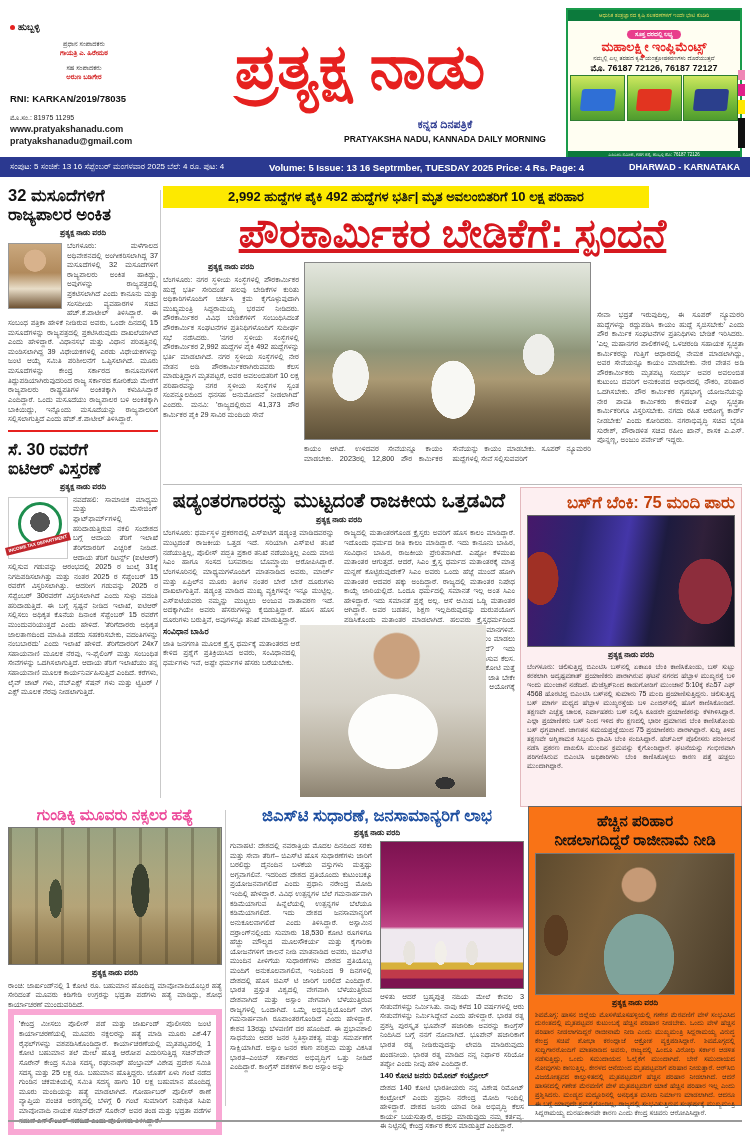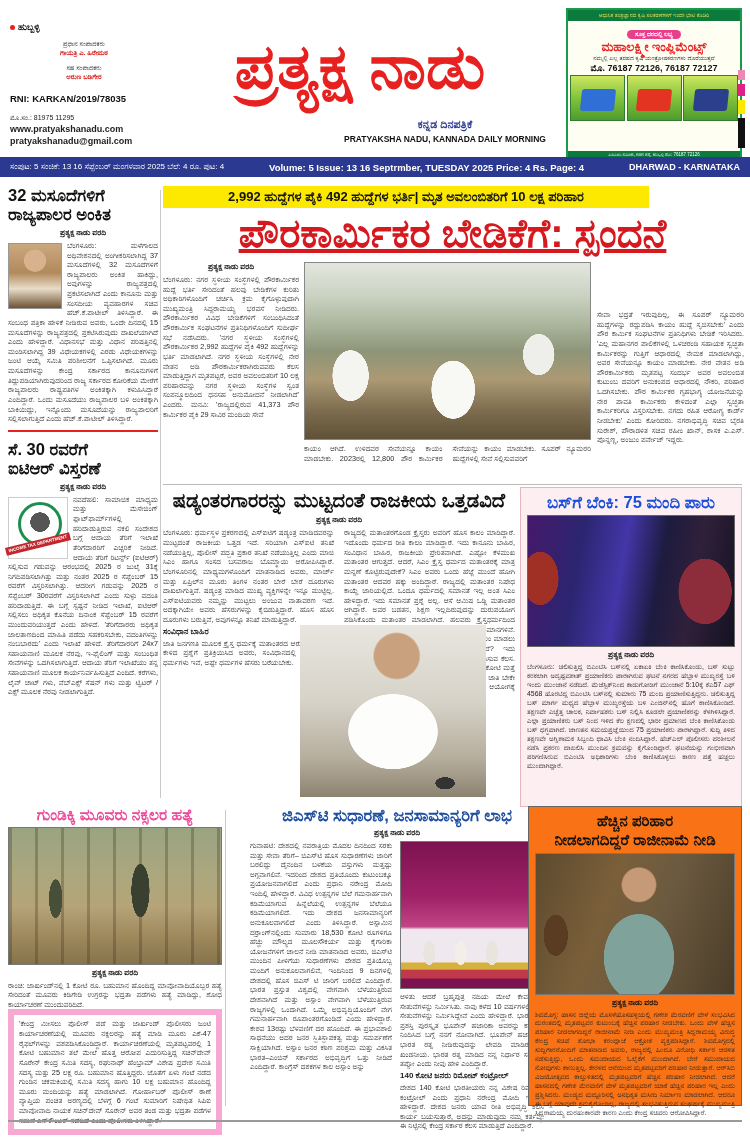--- a/index.html
+++ b/index.html
@@ -83,38 +83,38 @@
   .ccol{width:171px;}
   .subhead{font-size:8px;font-weight:bold;margin:2px 0;}
   .bommai{position:absolute;left:137px;top:136px;width:186px;height:172px;background:#fff;
     background:
       radial-gradient(circle at 52% 18%,#caa17e 0 13%,transparent 14%),
       radial-gradient(ellipse 74px 62px at 50% 62%,#fdfdfb 0 60%,transparent 61%),
       radial-gradient(ellipse 16px 10px at 78% 92%,#333 0 60%,transparent 61%),
       linear-gradient(180deg,#e8e6df 0%,#d6d2c8 45%,#b5ad9c 78%,#8c8270 100%);}
   .busbox{position:absolute;left:357px;top:2px;width:222px;height:320px;background:#fdeff1;
           border:1px solid #e3b9be;box-sizing:border-box;padding:5px 6px;}
-  .h-bus{font-size:16.5px;font-weight:bold;text-align:center;color:#1d4ed8;}
+  .h-bus{font-size:16.5px;font-weight:bold;text-align:right;color:#c2410c;}
   .busphoto{width:100%;height:132px;border:1px solid #666;box-sizing:border-box;margin-top:3px;
     background:
       radial-gradient(ellipse 30px 44px at 6% 48%,#a03025 0 60%,transparent 61%),
       radial-gradient(ellipse 44px 54px at 86% 58%,#8d2d3c 0 60%,transparent 61%),
       linear-gradient(100deg,#46186a 0%,#2b2570 25%,#4436a8 45%,#1d1b3f 62%,#30203a 78%,#151222 100%);}
   .bus-body{font-size:6.9px;line-height:1.3;}
   
   .naxal{left:8px;top:806px;width:214px;}
   .h-b{font-size:15.5px;font-weight:bold;line-height:1.2;text-align:center;color:#ec4899;}
   .naxphoto{width:100%;height:138px;border:1px solid #777;box-sizing:border-box;margin-top:2px;
     background:
       radial-gradient(ellipse 15px 44px at 62% 46%,#3a4030 0 60%,transparent 61%),
       radial-gradient(ellipse 11px 32px at 22% 52%,#474f38 0 60%,transparent 61%),
       repeating-linear-gradient(90deg,rgba(60,50,30,.30) 0 3px,transparent 3px 26px),
       linear-gradient(180deg,#9aa382 0%,#aca77e 35%,#b5a478 58%,#a08a5e 78%,#87744c 100%);}
   .naxbox{border:6px solid #f9a8d4;padding:4px 5px;}
-  .gst{left:230px;top:806px;width:294px;margin-left:20px;}
+  .gst{left:230px;top:806px;width:294px;}
   .h-g{font-size:16.5px;font-weight:bold;color:#1d4ea0;text-align:center;line-height:1.15;}
   .gst-row{display:flex;gap:8px;margin-top:1px;}
   .gst-left{width:142px;}
   .gst-right{width:144px;}
   .gstphoto{width:144px;height:148px;border:1px solid #777;box-sizing:border-box;
     background:
       radial-gradient(ellipse 10px 20px at 20% 76%,#e8e4de 0 60%,transparent 61%),
       radial-gradient(ellipse 10px 20px at 42% 76%,#f2efe9 0 60%,transparent 61%),
       radial-gradient(ellipse 10px 20px at 64% 76%,#e8e4de 0 60%,transparent 61%),
       linear-gradient(180deg,#7c1350 0%,#a02268 38%,#c04586 58%,#efe9ef 60% 82%,#d8b13c 83% 87%,#c03a4a 88% 93%,#7c1350 94% 100%);}

